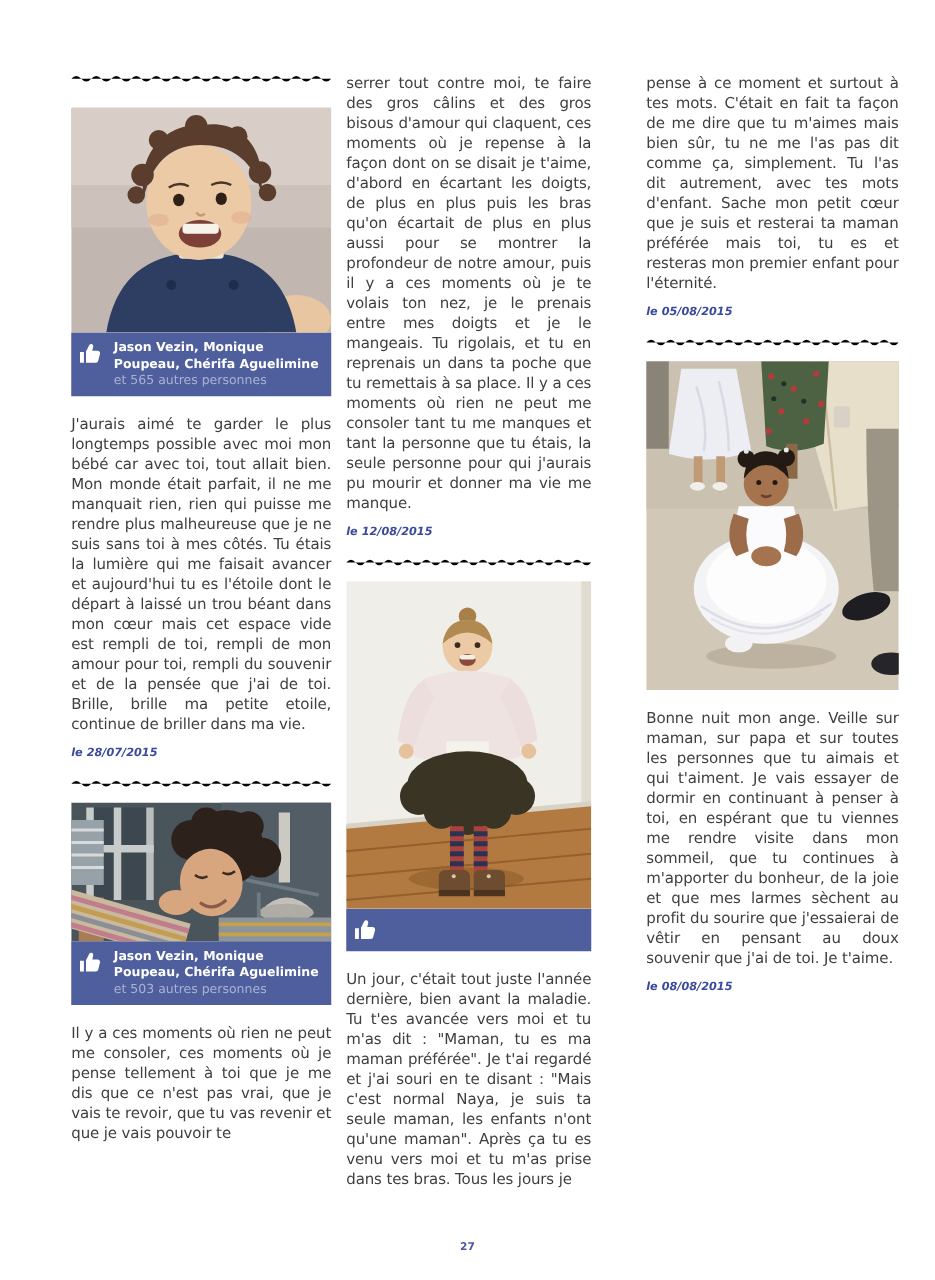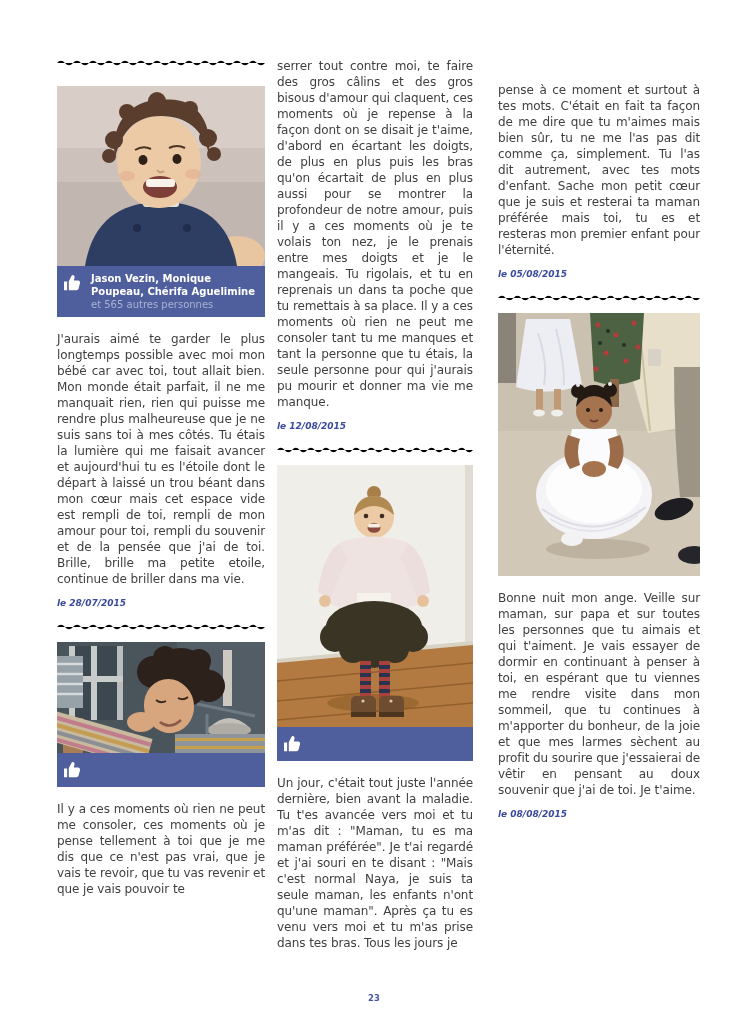--- a/index.html
+++ b/index.html
@@ -3,21 +3,21 @@
 <meta charset="utf-8">
 <style>
   html,body{margin:0;padding:0;background:#ffffff;}
   .page{
     position:relative;width:748px;height:1024px;background:#ffffff;
     font-family:"DejaVu Sans","Liberation Sans",sans-serif;overflow:hidden;
   }
   .col{position:absolute;top:57px;}
   .col-1{left:57px;width:208px;}
   .col-2{left:277px;width:196px;}
-  .col-3{left:498px;width:202px;margin-top:24px;}
+  .col-3{left:517px;width:202px;}
 
   .zigzag{display:block;width:100%;height:9px;}
 
   .photo{margin-top:20px;font-size:0;line-height:0;}
   .photo.tight{margin-top:12px;}
   .photo svg{display:block;width:100%;}
 
   .likebar{
     display:flex;gap:7px;
     background:#4f5e9c;padding:6px 8px 6px 5px;
@@ -152,20 +152,24 @@
         <rect x="118" y="104" width="90" height="3" fill="#c5a04e"></rect>
       </svg>
     </div>
 
     <div class="likebar">
       <span class="thumb">
         <svg viewBox="0 0 24 24">
             <use href="#thumbglyph" fill="#ffffff"></use>
           </svg>
       </span>
+      <span class="liketext">
+        <b>Jason Vezin, Monique Poupeau, Chérifa Aguelimine</b>
+        <span class="others">et 503 autres personnes</span>
+      </span>
     </div>
 
     <p class="body-text">Il y a ces moments où rien ne peut me consoler, ces moments où je pense tellement à toi que je me dis que ce n'est pas vrai, que je vais te revoir, que tu vas revenir et que je vais pouvoir te</p>
   </div>
 
   <div class="col col-2">
 
     <p class="body-text first">serrer tout contre moi, te faire des gros câlins et des gros bisous d'amour qui claquent, ces moments où je repense à la façon dont on se disait je t'aime, d'abord en écartant les doigts, de plus en plus puis les bras qu'on écartait de plus en plus aussi pour se montrer la profondeur de notre amour, puis il y a ces moments où je te volais ton nez, je le prenais entre mes doigts et je le mangeais. Tu rigolais, et tu en reprenais un dans ta poche que tu remettais à sa place. Il y a ces moments où rien ne peut me consoler tant tu me manques et tant la personne que tu étais, la seule personne pour qui j'aurais pu mourir et donner ma vie me manque.</p>
     <div class="date">le 12/08/2015</div>
 
@@ -300,14 +304,14 @@
         <path d="M92 107 q4 3 8 0" stroke="#6b3a30" stroke-width="2" fill="none"></path>
         <ellipse cx="74" cy="226" rx="11" ry="7" fill="#f2f2f2"></ellipse>
       </svg>
     </div>
 
 
     <p class="body-text">Bonne nuit mon ange. Veille sur maman, sur papa et sur toutes les personnes que tu aimais et qui t'aiment. Je vais essayer de dormir en continuant à penser à toi, en espérant que tu viennes me rendre visite dans mon sommeil, que tu continues à m'apporter du bonheur, de la joie et que mes larmes sèchent au profit du sourire que j'essaierai de vêtir en pensant au doux souvenir que j'ai de toi. Je t'aime.</p>
     <div class="date">le 08/08/2015</div>
   </div>
 
-  <div class="pagenum">23</div>
+  <div class="pagenum">27</div>
 </div>
 
 </body></html>

